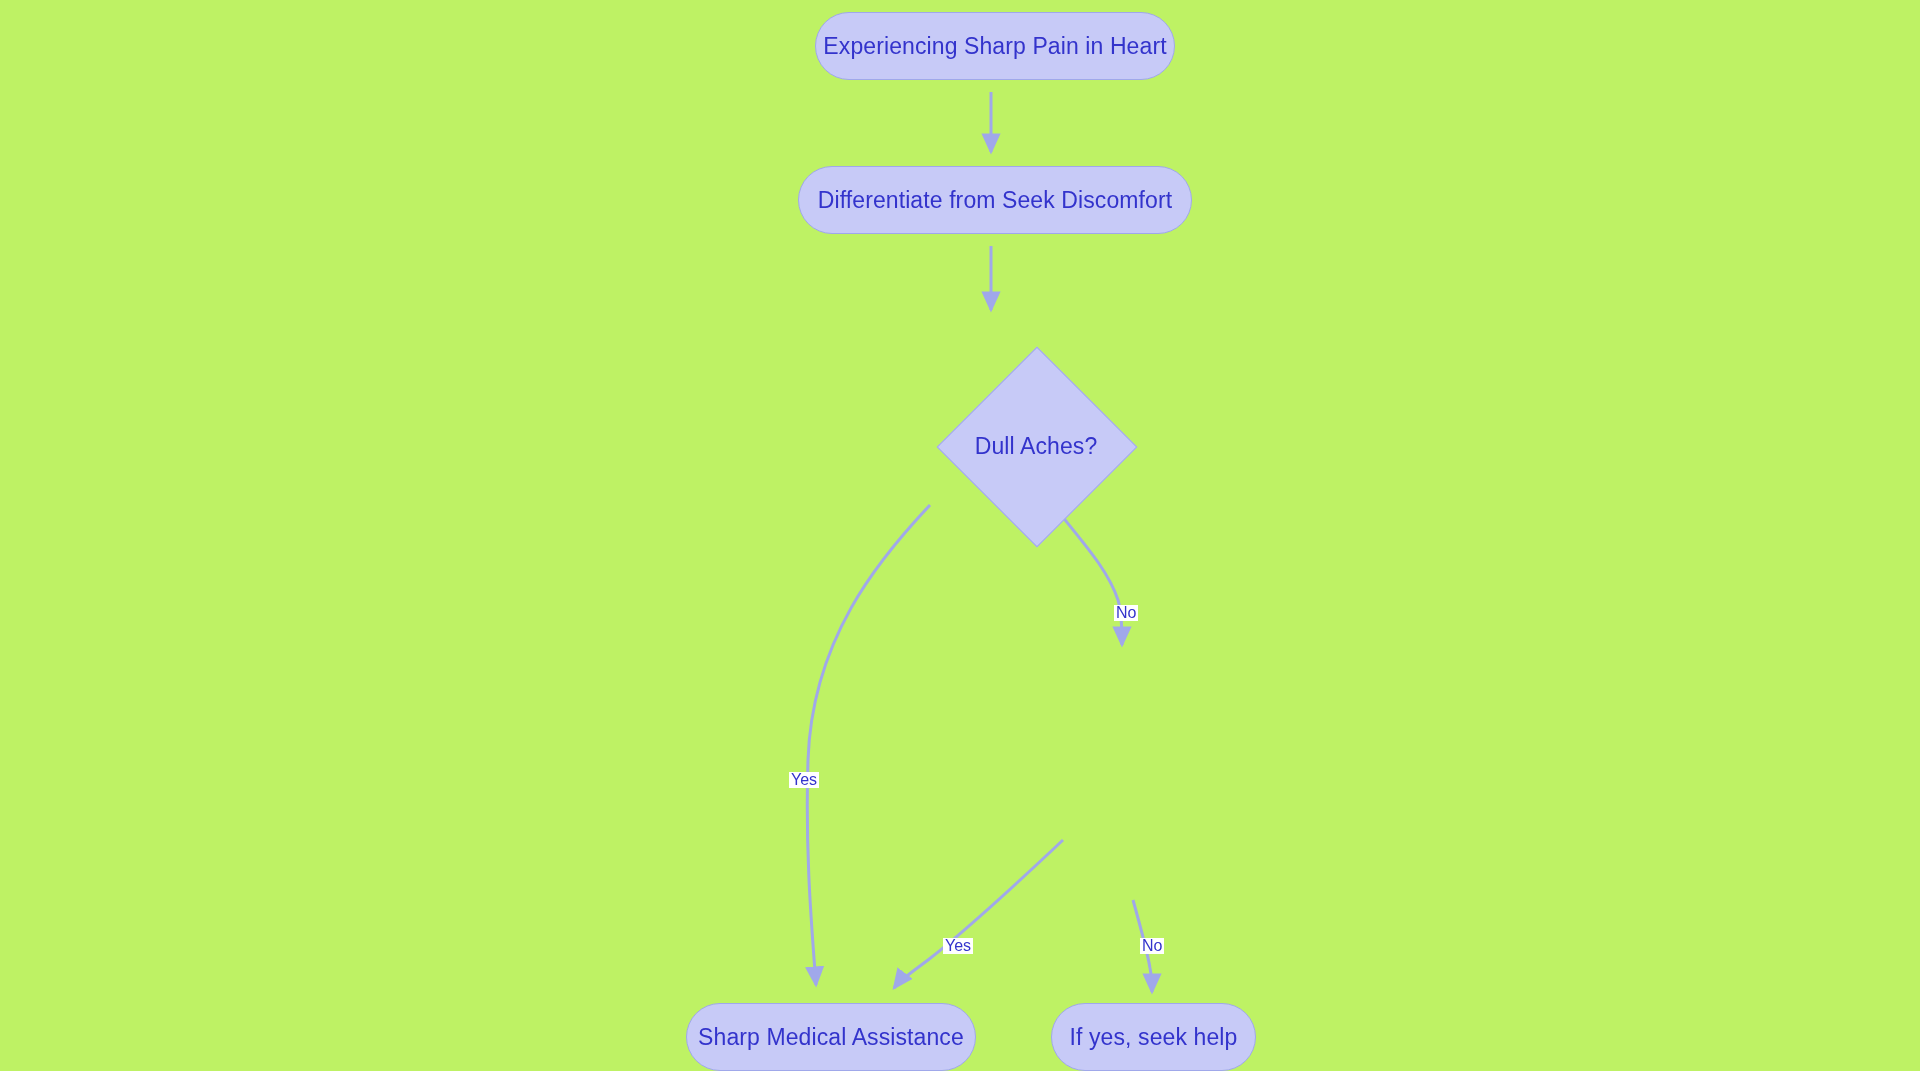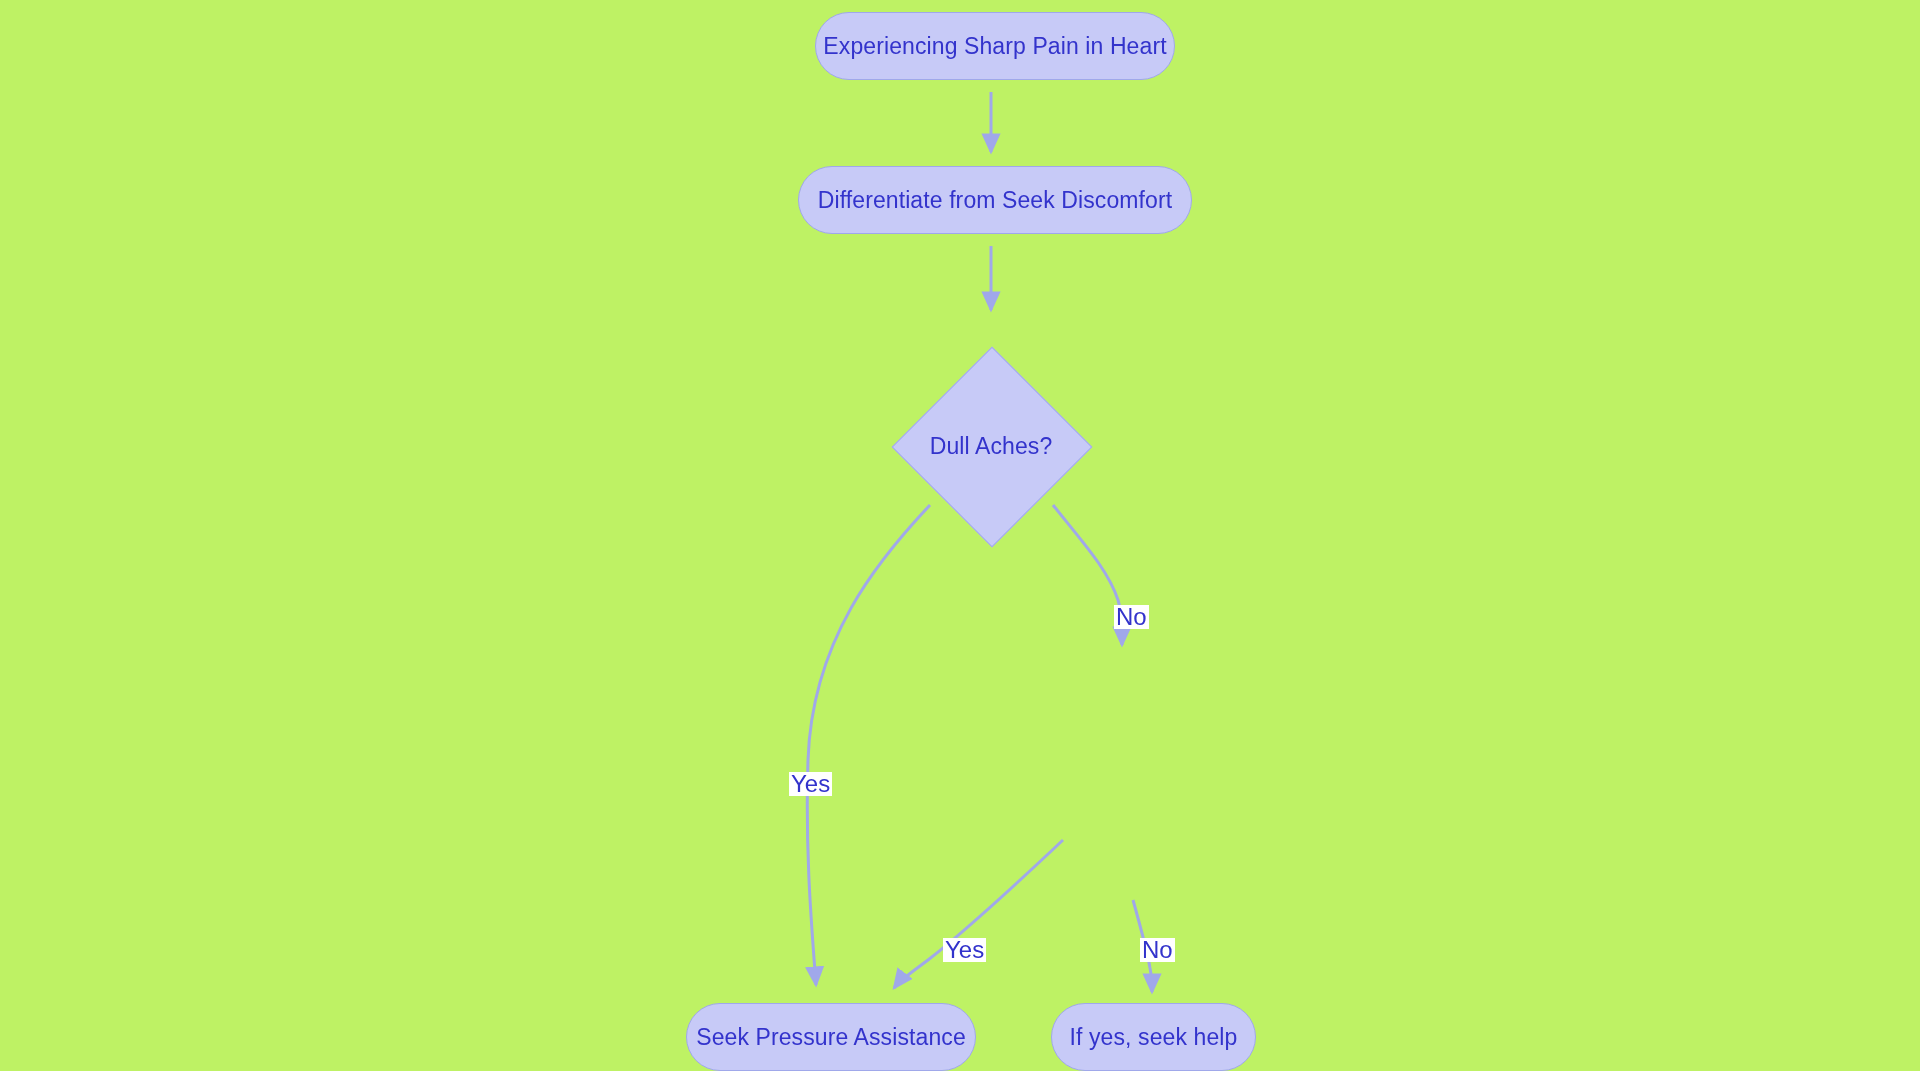--- a/index.html
+++ b/index.html
@@ -57,21 +57,21 @@
     border: 1.6px solid #a0a8ea;
     transform: rotate(45deg);
   }
   .node-diamond .diamond-label {
     position: relative;
     z-index: 2;
   }
   .edge-label {
     position: absolute;
     color: #3333cc;
-    font-size: 24px;
+    font-size: 16px;
     line-height: 1;
     white-space: nowrap;
     background: #ffffff;
     padding: 0 2px;
   }
 </style>
 </head>
 <body>
 
 <div id="canvas">
@@ -97,28 +97,28 @@
   </svg>
 
   <div class="node node-stadium" style="left:815px; top:12px; width:360px; height:68px;">
     <span>Experiencing Sharp Pain in Heart</span>
   </div>
 
   <div class="node node-stadium" style="left:798px; top:166px; width:394px; height:68px;">
     <span>Differentiate from Seek Discomfort</span>
   </div>
 
-  <div class="node node-diamond" style="left:871px; top:326px; width:240px; height:240px;">
+  <div class="node node-diamond" style="left:916px; top:326px; width:240px; height:240px;">
     <span class="diamond-shape"></span>
     <span class="diamond-label">Dull Aches?</span>
   </div>
 
 
   <div class="node node-stadium" style="left:686px; top:1003px; width:290px; height:68px;">
-    <span>Seek Pressure Assistance</span>
+    <span>Sharp Medical Assistance</span>
   </div>
 
   <div class="node node-stadium" style="left:1051px; top:1003px; width:205px; height:68px;align-items:center;">
     <span>If yes, seek help</span>
   </div>
 
   <div class="edge-label" style="left:789px; top:772px;">Yes</div>
 
   <div class="edge-label" style="left:1114px; top:605px;">No</div>
 

